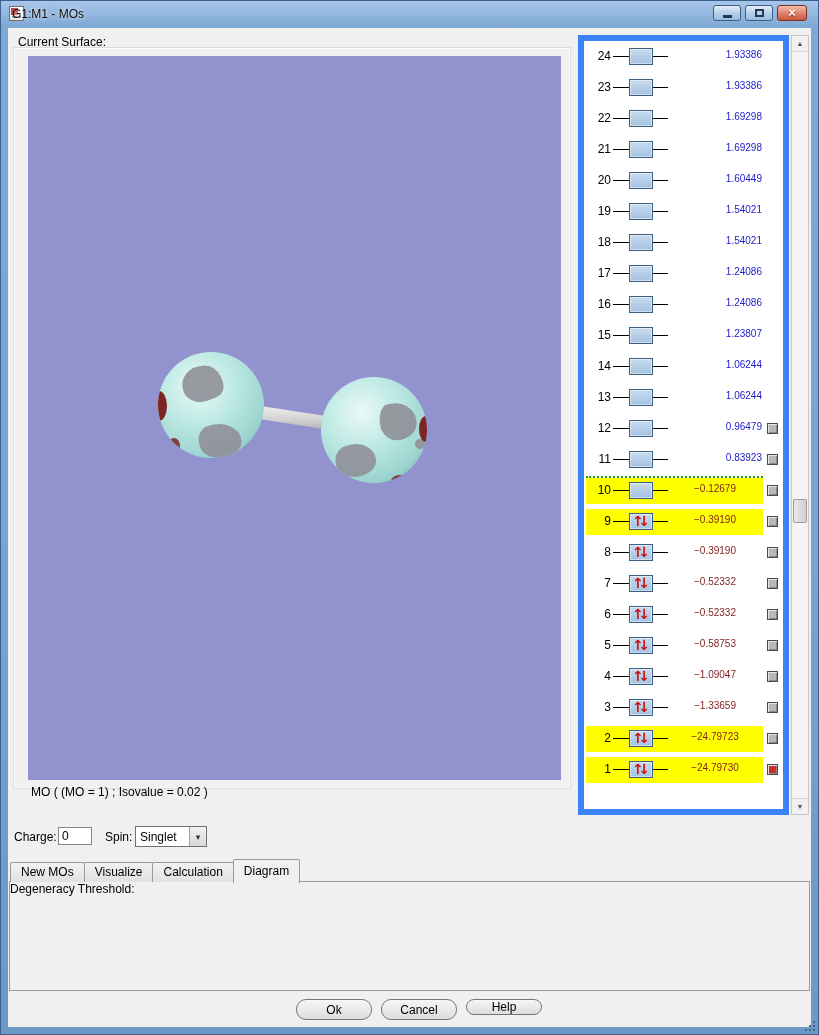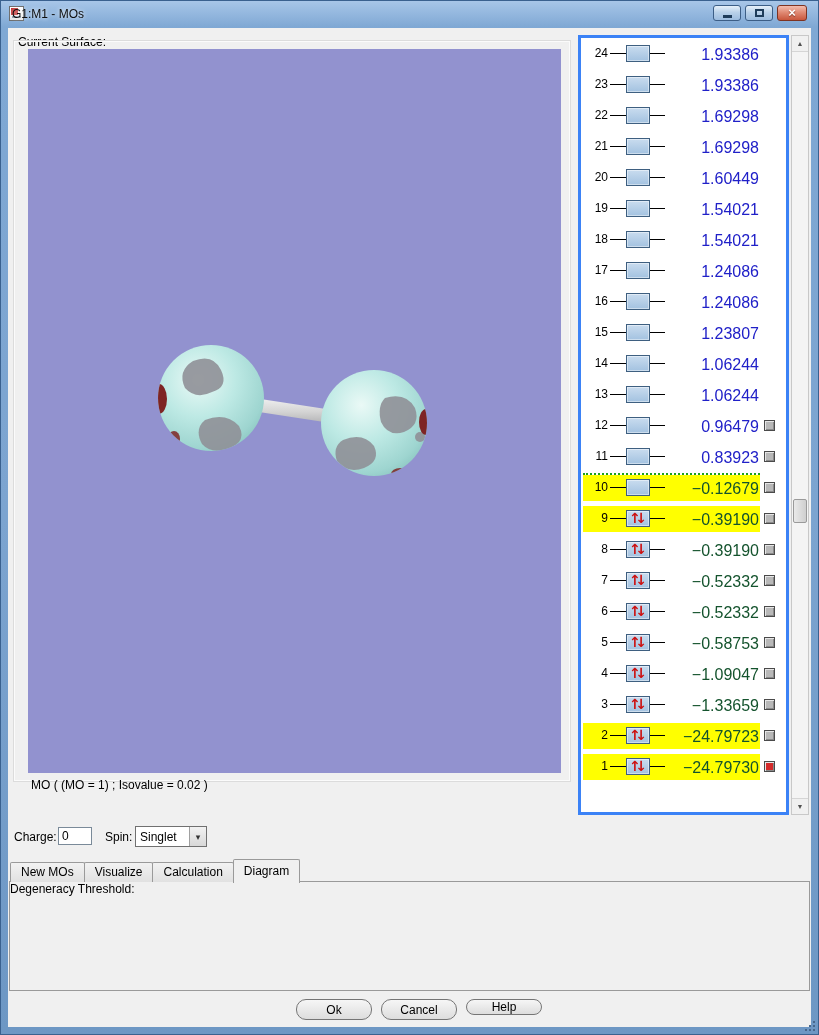--- a/index.html
+++ b/index.html
@@ -25,46 +25,46 @@
     display:flex;align-items:center;justify-content:center;cursor:pointer;}
   .winbtn.close{width:30px;border-color:#7E3322;
     background:linear-gradient(180deg,#F3BCAE,#E08A74 45%,#C8563C);}
   .glyph-min{width:9px;height:3px;background:#1E3C5A;margin-top:7px;}
   .glyph-max{width:9px;height:8px;border:2px solid #1E3C5A;background:transparent;}
   .glyph-close{color:#fff;font-size:13px;font-weight:bold;line-height:14px;text-shadow:0 1px 1px #7E3322;}
   
   .content{position:absolute;left:8px;top:28px;width:803px;height:999px;background:#F0F0F0;}
   .lbl{position:absolute;font-size:12px;color:#000;white-space:nowrap;}
   .surface-label{left:10px;top:7px;}
-  .groupbox{position:absolute;left:5px;top:12px;width:558px;height:742px;
+  .groupbox{position:absolute;left:5px;top:19px;width:558px;height:742px;
     border:1px solid #DCDCDC;box-shadow:0 0 0 1px #FBFBFB inset;}
   .viewport{position:absolute;left:14px;top:8px;width:533px;height:724px;background:#9292CF;cursor:grab;}
   .viewport svg{display:block;}
   .caption{position:absolute;left:17px;top:737px;font-size:12px;}
   
   .mo-panel{position:absolute;left:570px;top:7px;width:211px;height:780px;
-    background:#fff;border:3px solid #3b82f6;overflow:hidden;}
+    background:#fff;border:6px solid #3b82f6;overflow:hidden;}
   .mo-row{position:relative;height:31px;}
   .hl{position:absolute;left:2px;top:3px;width:177px;bottom:2px;background:transparent;}
   .mo-row.highlighted .hl{background:#FFFF00;}
   .mo-row.gap-line::after{content:'';position:absolute;left:2px;top:1px;width:177px;
     border-top:2px dotted #1E9E1E;}
   .mo-num{position:absolute;left:0;top:8px;width:27px;text-align:right;font-size:12px;}
   .l1,.l2{position:absolute;top:15px;height:1px;background:#000;}
   .l1{left:29px;width:16px;}
   .l2{left:69px;width:15px;}
   .mo-box{position:absolute;left:45px;top:7px;width:24px;height:17px;
     background:linear-gradient(180deg,#C9DCEF,#A3C2E0);
     border:1px solid #3E5F80;box-shadow:inset 0 0 0 1px rgba(255,255,255,.45);cursor:pointer;}
   .eup,.edn{position:absolute;top:-1px;color:#CC1111;font-size:14px;line-height:17px;font-weight:bold;
     font-family:"DejaVu Sans",sans-serif;}
   .eup{left:2px;} .edn{right:2px;}
-  .mo-energy{position:absolute;left:84px;top:8px;width:94px;text-align:right;font-size:16px;}
+  .mo-energy{position:absolute;left:84px;top:8px;width:94px;text-align:right;font-size:10px;}
   .mo-energy.pos{color:#2020C8;}
-  .mo-energy.neg{color:#14532d;}
+  .mo-energy.neg{color:#7f1d1d;text-align:center;}
   .mo-check{position:absolute;left:183px;top:10px;width:11px;height:11px;background:#B8B8B8;
     border:1px solid #4A4A4A;box-shadow:inset 1px 1px 0 #E6E6E6, inset -1px -1px 0 #8A8A8A;cursor:pointer;}
   .mo-check.red{background:#D42A2A;}
   
   .scrollbar{position:absolute;left:783px;top:7px;width:18px;height:780px;
     background:#F4F4F4;border:1px solid #C8C8C8;}
   .sb-btn{position:absolute;left:0;width:16px;height:16px;background:#F0F0F0;
     display:flex;align-items:center;justify-content:center;font-size:7px;color:#505050;cursor:pointer;}
   .sb-up{top:0;border-bottom:1px solid #D5D5D5;}
   .sb-down{bottom:0;border-top:1px solid #D5D5D5;}

